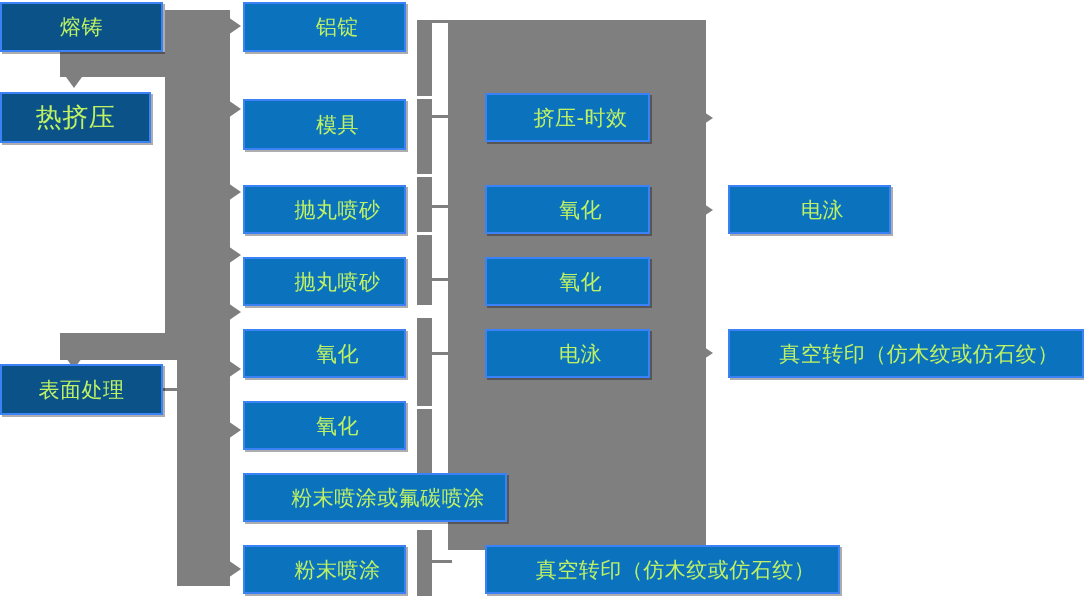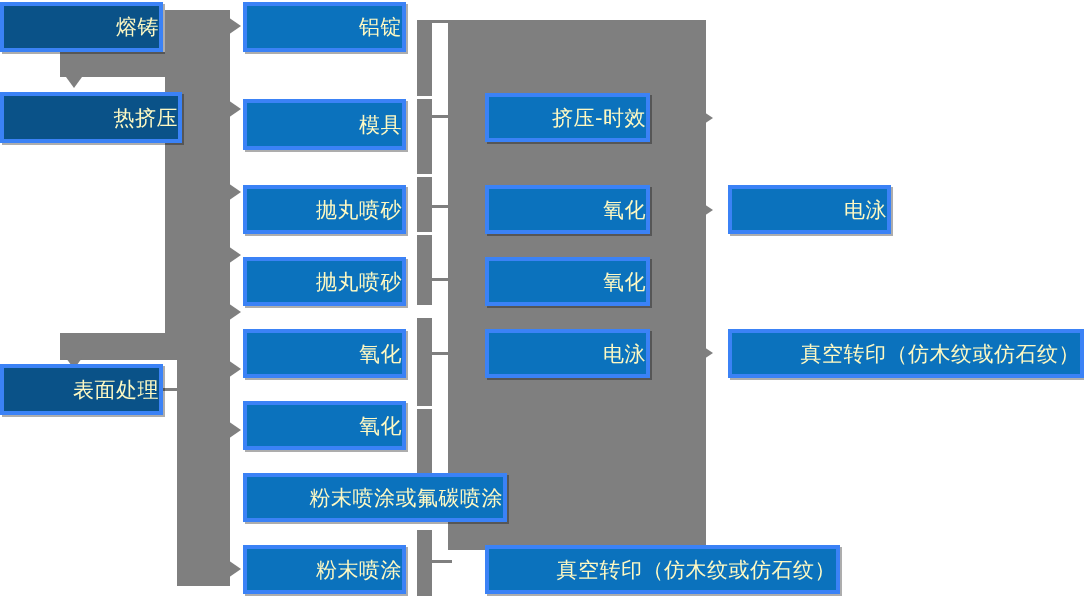--- a/index.html
+++ b/index.html
@@ -52,24 +52,24 @@
     background: #7f7f7f;
     height: 3px;
   }
 
   
   .node {
     position: absolute;
     box-sizing: border-box;
     display: flex;
     align-items: center;
-    justify-content: flex-end;
-    color: #fef9c3;
+    justify-content: center;
+    color: #bef264;
     white-space: nowrap;
-    border: 4px solid #3b82f6;
+    border: 2px solid #3b82f6;
     box-shadow: 2px 2px 0 rgba(0,0,0,0.32);
     letter-spacing: 0.5px;
   }
   .node.dark {
     background: #0a5288;
   }
   .node.light {
     background: #0b72bd;
     padding-left: 26px;
   }
@@ -121,21 +121,21 @@
   <div class="trunk" style="left:448px; top:20px; width:258px; height:530px;"></div>
 
   <div class="thin-arrow-right" style="left:704px; top:112px;"></div>
   <div class="thin-arrow-right" style="left:704px; top:204px;"></div>
   <div class="thin-arrow-right" style="left:704px; top:347px;"></div>
 
   <div class="node dark" style="left:0px; top:2px; width:163px; height:50px; font-size:21px;">
     <span class="label">熔铸</span>
   </div>
 
-  <div class="node dark" style="left:0px; top:92px; width:182px; height:51px; font-size:21px;">
+  <div class="node dark" style="left:0px; top:92px; width:151px; height:51px; font-size:26px;">
     <span class="label">热挤压</span>
   </div>
 
   <div class="node dark" style="left:0px; top:364px; width:163px; height:51px; font-size:21px;">
     <span class="label">表面处理</span>
   </div>
 
   <div class="node light" style="left:243px; top:2px; width:163px; height:50px; font-size:21px;">
     <span class="label">铝锭</span>
   </div>

